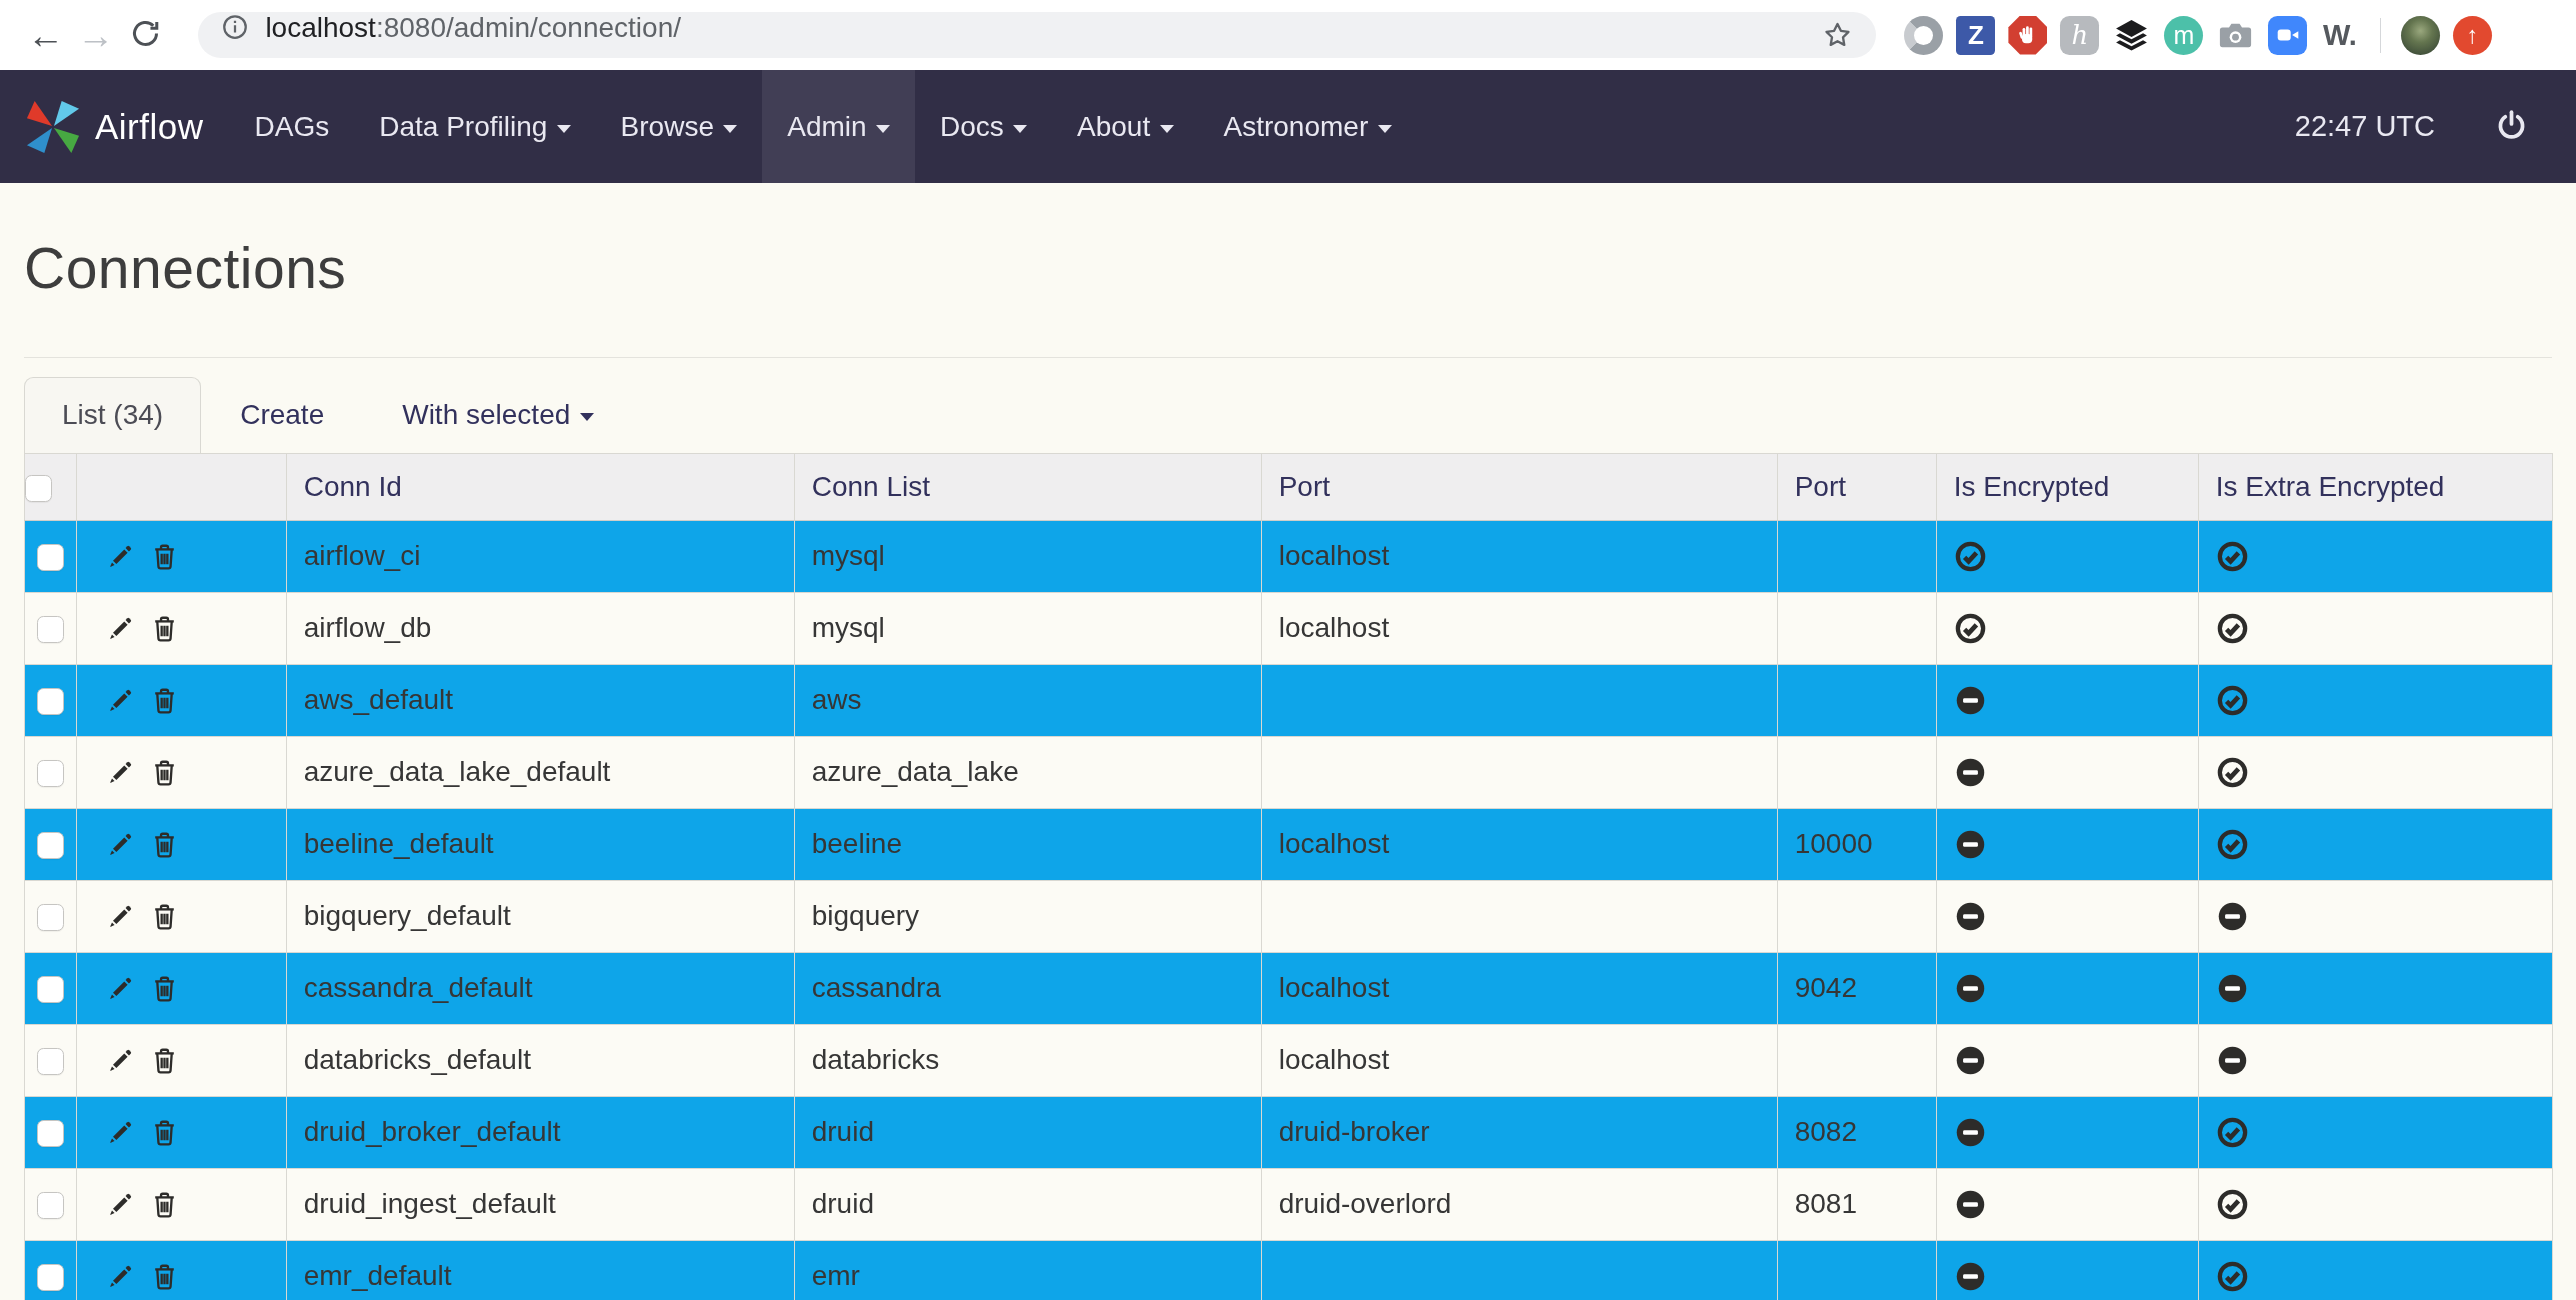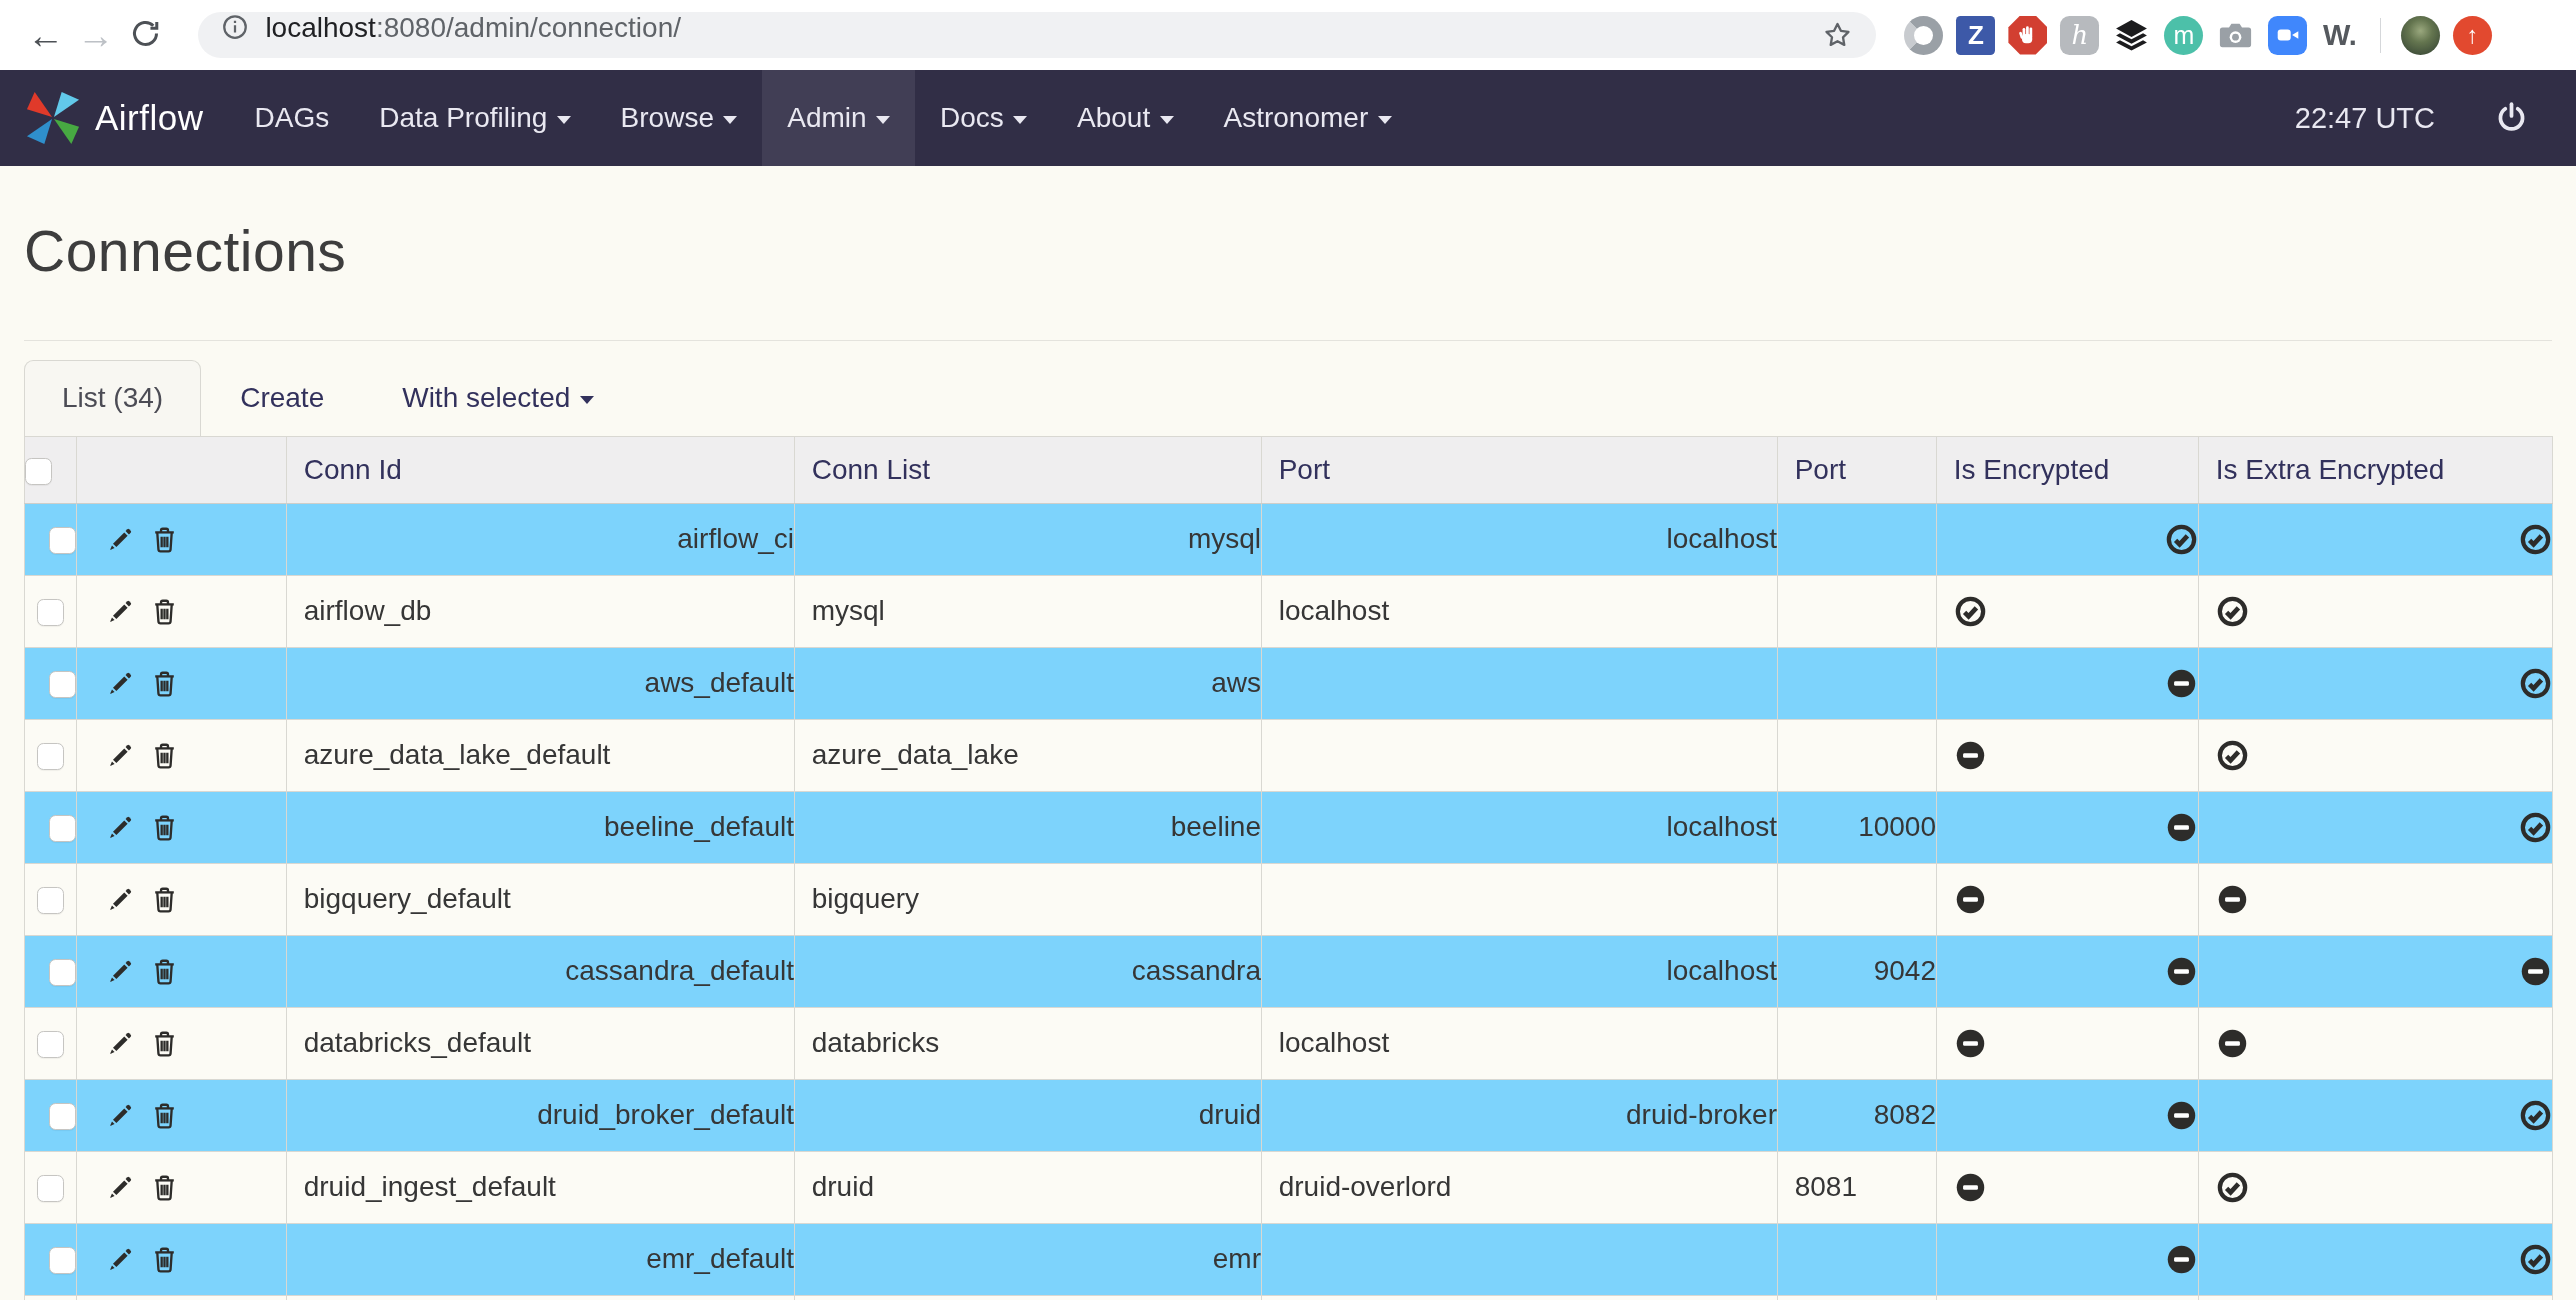--- a/index.html
+++ b/index.html
@@ -34,21 +34,21 @@
   .ext-h{background:#b7babe;border-radius:9.3px;font-family:"DejaVu Serif",serif;font-style:italic;font-size:26px;}
   .ext-m{background:#4cc0a9;border-radius:50%;font-size:25px;font-weight:400;}
   .ext-w{color:#55595e;font-weight:bold;font-size:29px;}
   .ext-orange{background:#e2492f;border-radius:50%;font-weight:bold;font-size:24px;}
   .ext-divider{width:0.9px;height:35px;background:#d5d7da;margin:0 7.4px;flex:0 0 auto;}
   .avatar{
     width:39px;height:39px;border-radius:50%;flex:0 0 auto;
     background:radial-gradient(circle at 50% 38%, #9aa87e 0%, #64754f 38%, #2f3d30 100%);
   }
   
-  .navbar{height:96px;background:#312e46;display:flex;align-items:stretch;}
+  .navbar{height:113px;background:#312e46;display:flex;align-items:stretch;}
   .brand{display:flex;align-items:center;gap:15px;padding:0 26px;}
   .brand-name{font-size:35px;color:#ffffff;letter-spacing:0.5px;}
   .nav-items{display:flex;align-items:stretch;}
   .nav-item{display:flex;align-items:center;gap:9.3px;padding:0 25px;font-size:28px;color:#e9e8f1;cursor:default;}
   .nav-item.active{background:#413e55;}
   .caret{width:0;height:0;border-left:7.4px solid transparent;border-right:7.4px solid transparent;
          border-top:8.3px solid #e9e8f1;margin-top:4.6px;}
   .caret.navy{border-top-color:#32315c;}
   .nav-right{margin-left:auto;display:flex;align-items:center;gap:57px;padding-right:45px;}
   .clock{font-size:29px;color:#e9e8f1;}
@@ -67,21 +67,21 @@
   
   table.conn{border-collapse:collapse;table-layout:fixed;width:2528px;background:#fcfbf5;}
   .conn th{
     height:67px;background:#efeeef;border:0.9px solid #d9d8d2;border-bottom:1.9px solid #cfcec9;
     color:#32315c;font-size:28px;font-weight:500;text-align:left;padding:0 0 0 16.7px;box-sizing:border-box;
   }
   .conn td{
     height:72px;border:0.9px solid #d9d8d2;font-size:28px;color:#363636;
     padding:0 0 0 16.7px;box-sizing:border-box;overflow:hidden;white-space:nowrap;
   }
-  tr.stripe td{background:#7dd3fc;text-align:right;}
+  tr.stripe td{background:#0ea5e9;}
   tr.plain td{background:#fcfbf5;}
   .cell-check{text-align:center;padding:0 !important;}
   .checkbox{
     display:inline-block;width:25px;height:25px;border:1.9px solid #c6c5c2;border-radius:6.5px;
     background:#ffffff;box-shadow:0 0.9px 0.9px rgba(0,0,0,0.05);vertical-align:middle;
   }
   .cell-actions{padding-left:28px !important;}
   .actions-wrap{display:flex;align-items:center;gap:13px;}
   .action{display:inline-flex;}
   .status-icon{display:inline-flex;vertical-align:middle;}

